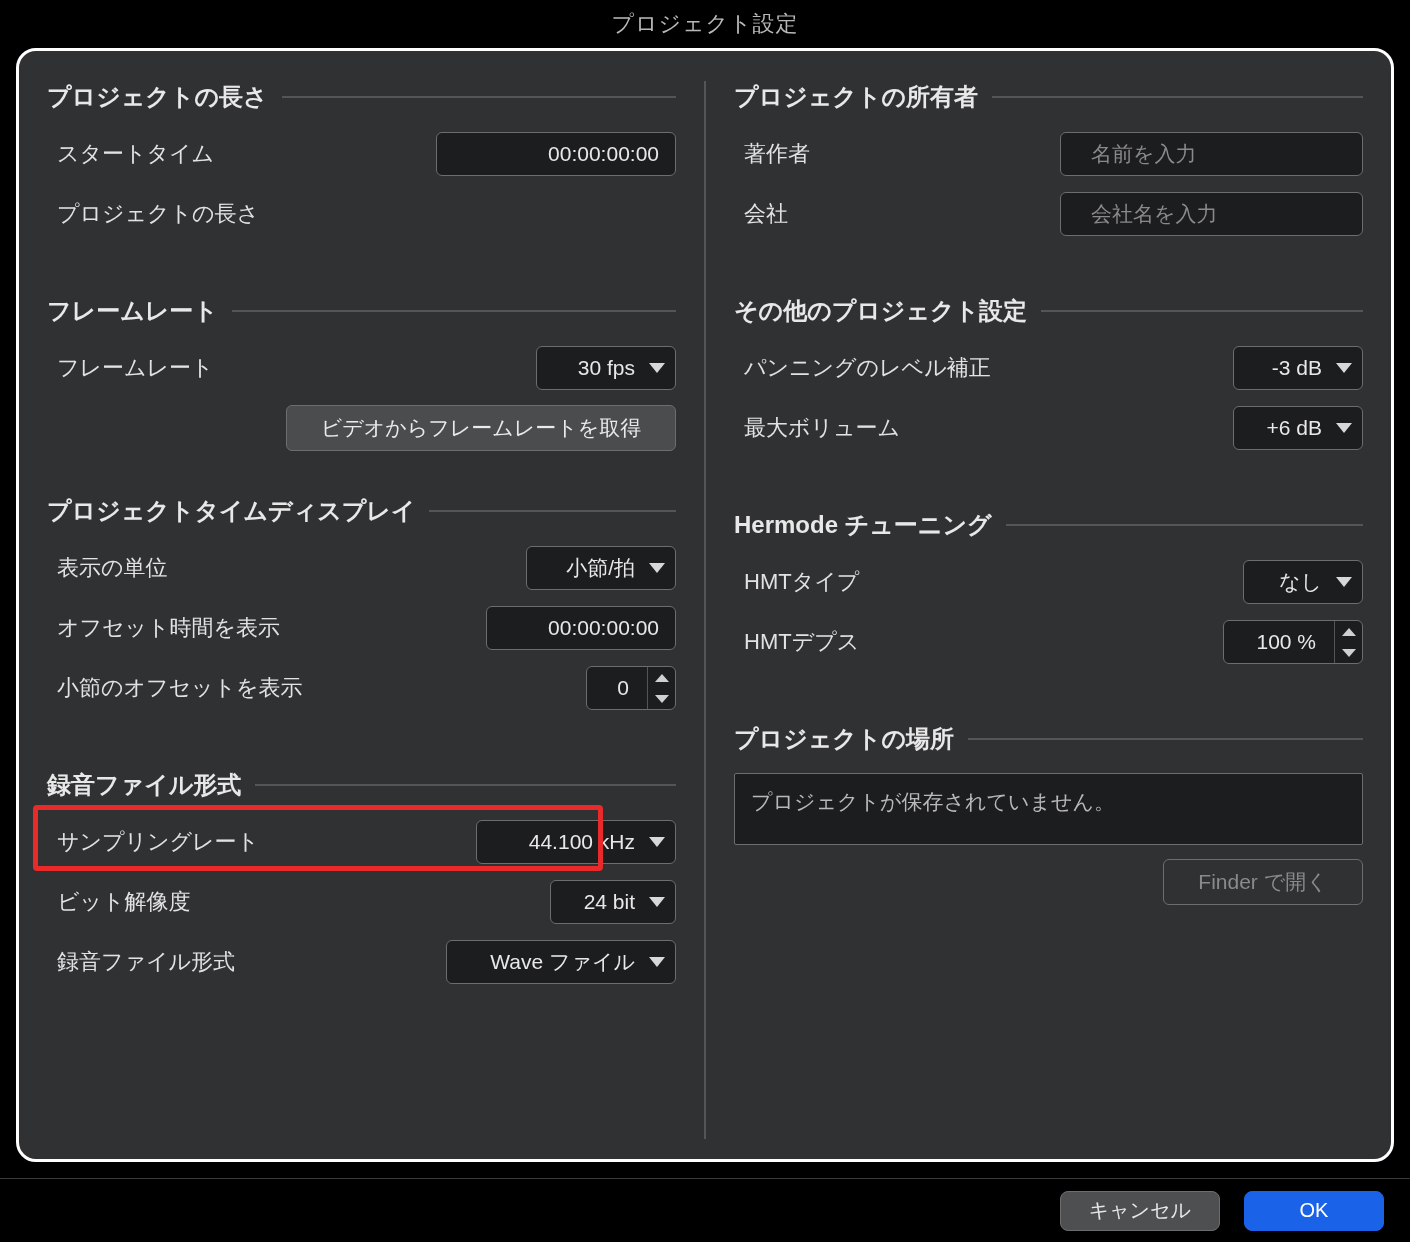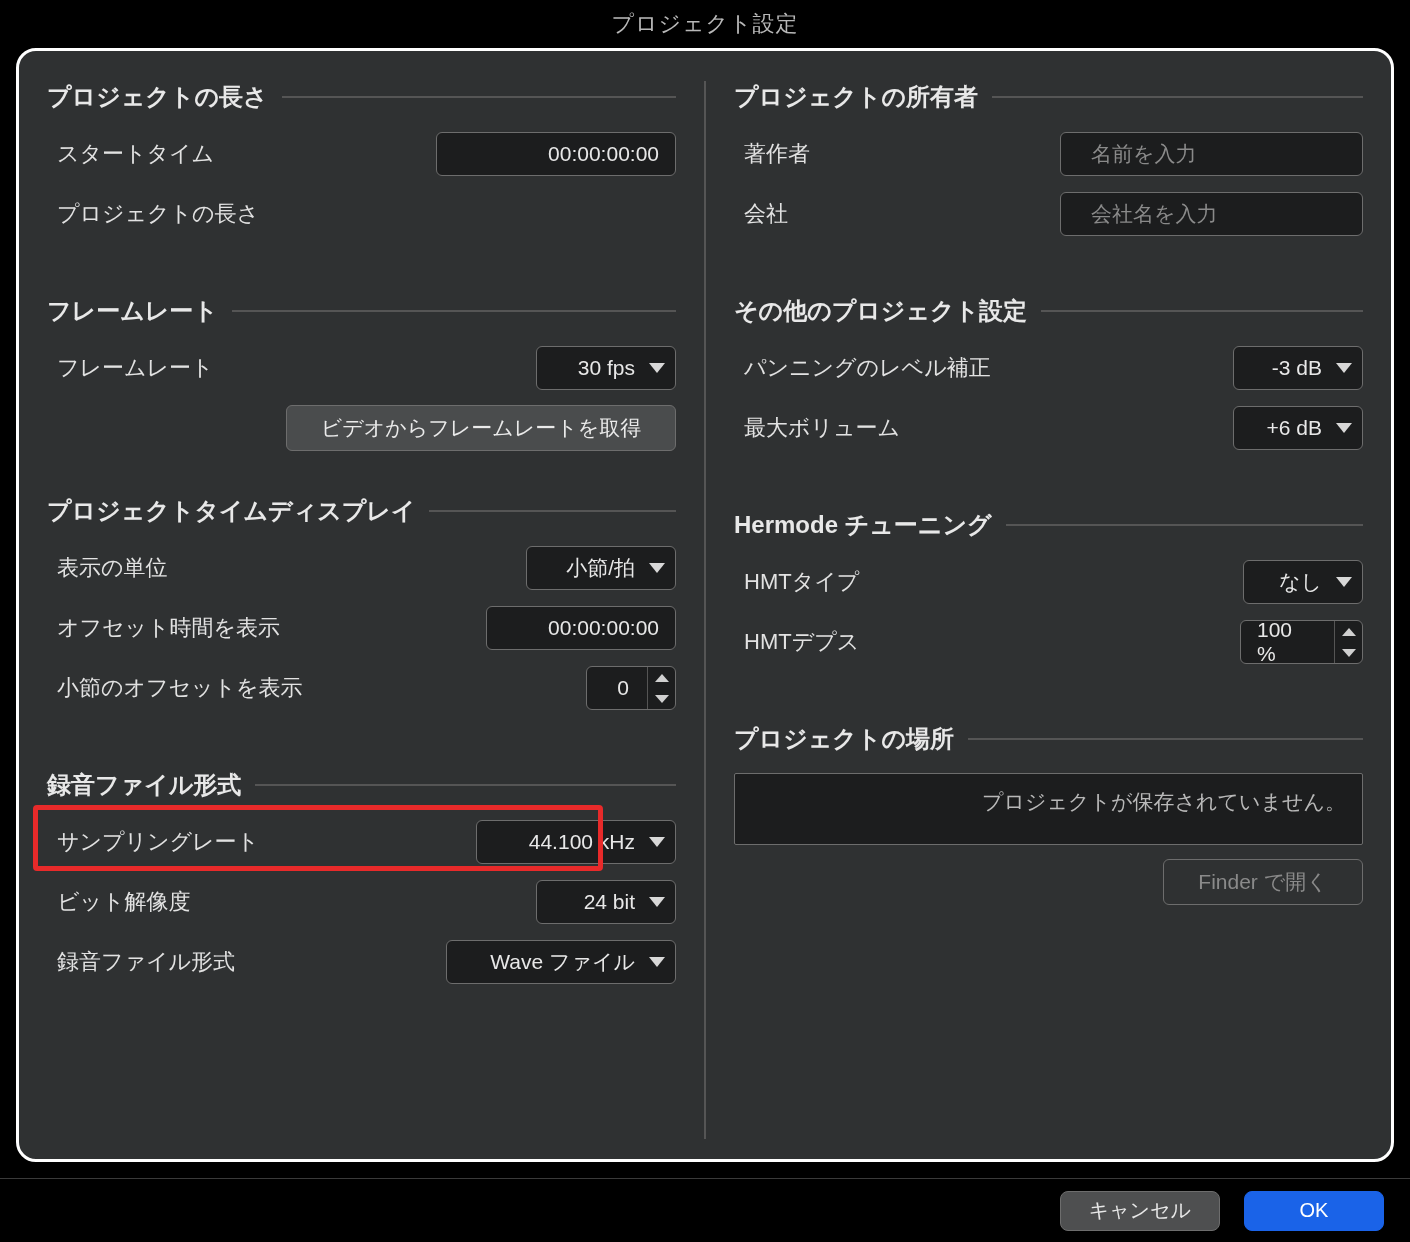--- a/index.html
+++ b/index.html
@@ -41,21 +41,21 @@
   }
   .col {
     flex: 1;
     display: flex;
     flex-direction: column;
   }
   .col-left { padding-right: 28px; border-right: 2px solid #555; }
   .col-right { padding-left: 28px; }
 
   .group { margin-bottom: 44px; }
-  .group:last-child { margin-bottom: 0; text-align: right; }
+  .group:last-child { margin-bottom: 0; }
   .group-title-row {
     display: flex;
     align-items: center;
     gap: 14px;
     margin-bottom: 18px;
   }
   .group-title {
     color: #e8e8e8;
     font-size: 24px;
     font-weight: 600;
@@ -303,21 +303,21 @@
         </div>
         <div class="row">
           <div class="row-label">サンプリングレート</div>
           <div class="dropdown" style="width:200px;">
             <span>44.100 kHz</span>
             <span class="tri"></span>
           </div>
         </div>
         <div class="row">
           <div class="row-label">ビット解像度</div>
-          <div class="dropdown" style="width:140px;">
+          <div class="dropdown" style="width:126px;">
             <span>24 bit</span>
             <span class="tri"></span>
           </div>
         </div>
         <div class="row">
           <div class="row-label">録音ファイル形式</div>
           <div class="dropdown" style="width:230px;">
             <span>Wave ファイル</span>
             <span class="tri"></span>
           </div>
@@ -376,21 +376,21 @@
         </div>
         <div class="row">
           <div class="row-label">HMTタイプ</div>
           <div class="dropdown" style="width:120px;">
             <span>なし</span>
             <span class="tri"></span>
           </div>
         </div>
         <div class="row">
           <div class="row-label">HMTデプス</div>
-          <div class="stepper" style="width:123px;">
+          <div class="stepper" style="width:140px;">
             <span class="stepper-val">100 %</span>
             <div class="stepper-arrows">
               <div>
                   <span class="arr-up"></span>
                 </div>
               <div>
                   <span class="arr-dn"></span>
                 </div>
             </div>
           </div>

